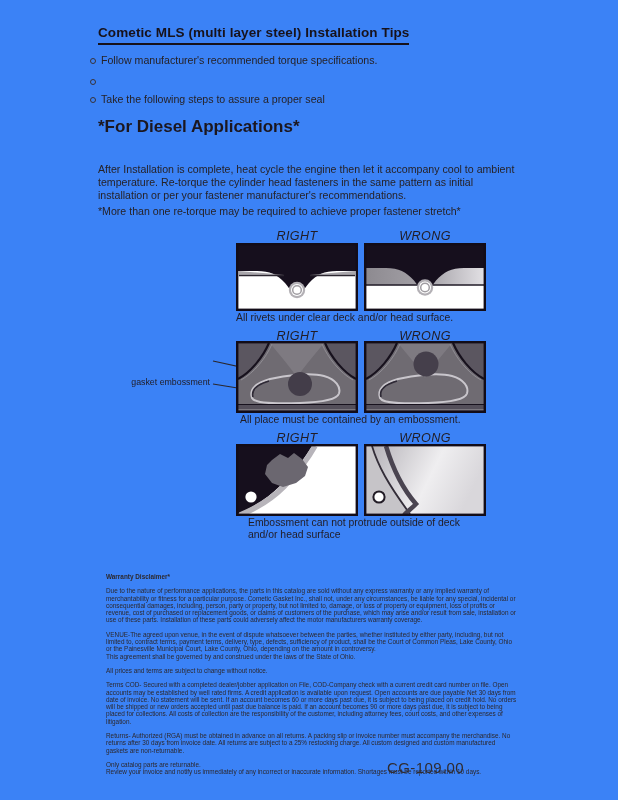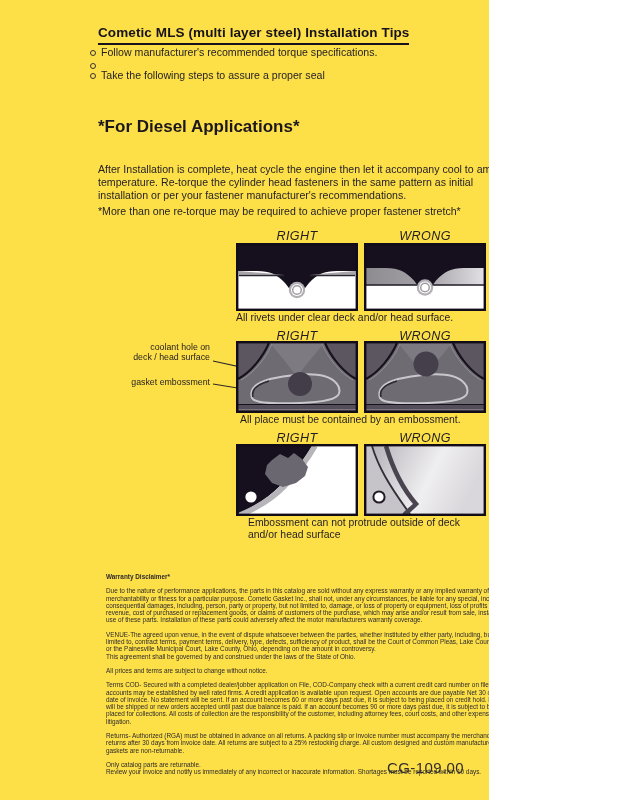--- a/index.html
+++ b/index.html
@@ -1,22 +1,22 @@
 <!DOCTYPE html>
 <html><head>
 <meta charset="utf-8">
 <style>
   html,body{margin:0;padding:0;background:#ffffff;}
-  .page{position:relative;width:489px;height:800px;background:#fde047;overflow:hidden;
+  .page{position:relative;width:618px;height:800px;background:#3b82f6;overflow:hidden;
         font-family:"Liberation Sans", sans-serif;color:#231f20;}
   .abs{position:absolute;}
   .title{left:98px;top:25px;font-size:13.5px;font-weight:bold;color:#17121b;
          border-bottom:2px solid #17121b;padding-bottom:3px;letter-spacing:.1px;}
   .bullets{left:90px;top:46px;width:450px;font-size:10.6px;line-height:13.2px;color:#262227;}
-  .brow{display:flex;}
+  .brow{display:flex;margin-top:8px;}
   .brow.sub{margin-left:25px;}
   .o-marker{flex:none;width:4px;height:4px;border:1px solid #37333a;border-radius:50%;margin:4px 5px 0 0;}
   .d-marker{flex:none;width:4.5px;height:4.5px;background:#1d191f;border-radius:50%;margin:4px 4px 0 0;}
   .h2{left:98px;top:117px;font-size:17px;font-weight:bold;color:#1c171f;}
   .para{left:98px;width:420px;font-size:10.6px;line-height:13.2px;color:#262227;}
   .flabel{font-size:12.6px;color:#211c24;text-align:center;width:122px;letter-spacing:.4px;font-style:italic;}
   .fcap{font-size:10.4px;color:#211c24;line-height:11.5px;}
   .fig-box{width:122px;height:72px;display:block;}
   .fig-box1{width:122px;height:68px;display:block;}
   .sidelabel{font-size:8.8px;line-height:10px;color:#211c24;text-align:right;width:100px;}
@@ -83,24 +83,20 @@
     <circle cx="61" cy="44.5" r="6" fill="#ffffff"></circle>
     <circle cx="61" cy="44.5" r="4.3" fill="#ffffff" stroke="#a09da2" stroke-width="1.5"></circle>
     <rect x="1.2" y="1.2" width="119.6" height="65.6" fill="none" stroke="#120c18" stroke-width="2.4"></rect>
   </svg>
 
   <div class="abs fcap" style="left:236px;top:312px;">All rivets under clear deck and/or head surface.</div>
 
   <div class="abs flabel" style="left:236px;top:329px;">RIGHT</div>
   <div class="abs flabel" style="left:364px;top:329px;">WRONG</div>
 
-  <div class="abs sidelabel" style="left:110px;top:342px;">
-    <div>coolant hole on</div>
-    <div>deck / head surface</div>
-  </div>
   <div class="abs sidelabel" style="left:110px;top:377px;">gasket embossment</div>
 
   <svg class="abs" style="left:110px;top:330px;" width="200" height="100" viewBox="0 0 200 100">
     <path d="M103,31 L186,49" stroke="#2a262b" stroke-width="1.1" fill="none"></path>
     <path d="M103,54 L146,61" stroke="#2a262b" stroke-width="1.1" fill="none"></path>
   </svg>
 
   <svg class="abs fig-box" style="left:236px;top:341px;" viewBox="0 0 122 72">
     <rect x="2" y="2" width="118" height="68" fill="#6f6b72"></rect>
     <path d="M34,2 H88 C76,17 66,28 61,37 C56,28 46,17 34,2 Z" fill="#7e7a81"></path>

